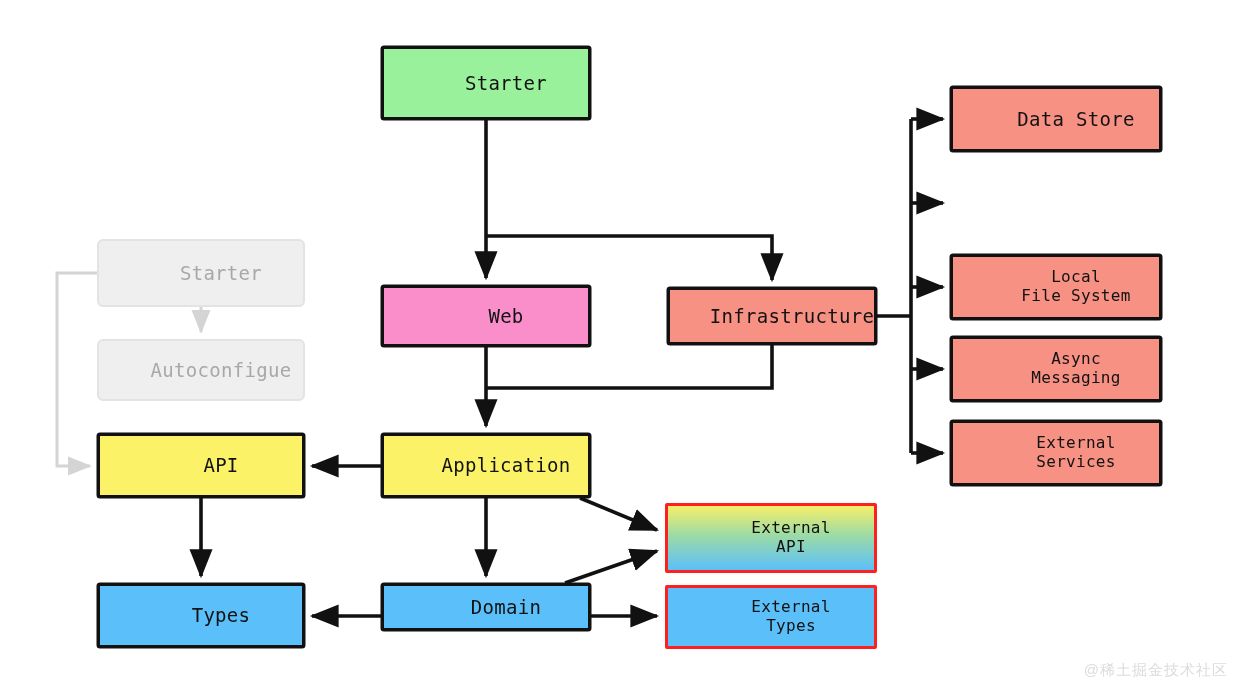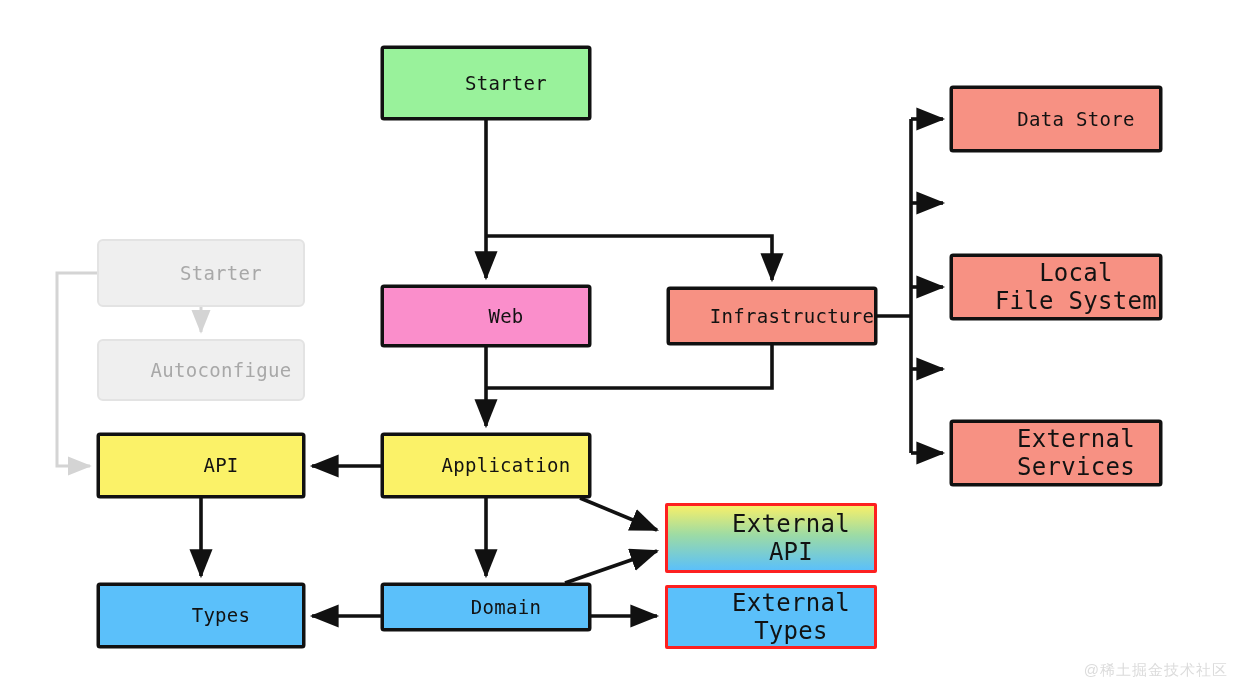--- a/index.html
+++ b/index.html
@@ -34,21 +34,21 @@
     border-radius: 3px;
     color: #121212;
     font-size: 19px;
     line-height: 1.18;
     letter-spacing: 0.3px;
     white-space: pre-line;
     z-index: 3;
     box-shadow: 0 0 0 0.5px #111111;
     padding-left: 40px;
   }
-  .node.two-line { font-size: 24px; }
+  .node.two-line { font-size: 16px; }
   .node.ghost {
     border: 2px solid #e3e3e3;
     background: #efefef;
     color: #a8a8a8;
     box-shadow: none;
     border-radius: 6px;
   }
   .node.redline {
     border: 3px solid #fd2020;
     box-shadow: none;
@@ -177,20 +177,24 @@
   <div class="node" style="left:950px; top:86px; width:212px; height:66px; background:#f79183;">
     <span>Data Store</span>
   </div>
 
 
   <div class="node two-line" style="left:950px; top:254px; width:212px; height:66px; background:#f79183;">
     <span>Local
 File System</span>
   </div>
 
+  <div class="node two-line" style="left:950px; top:336px; width:212px; height:66px; background:#f79183;">
+    <span>Async
+Messaging</span>
+  </div>
 
   <div class="node two-line" style="left:950px; top:420px; width:212px; height:66px; background:#f79183;">
     <span>External
 Services</span>
   </div>
 
   <div id="watermark">@稀土掘金技术社区</div>
 
 </div>
 

